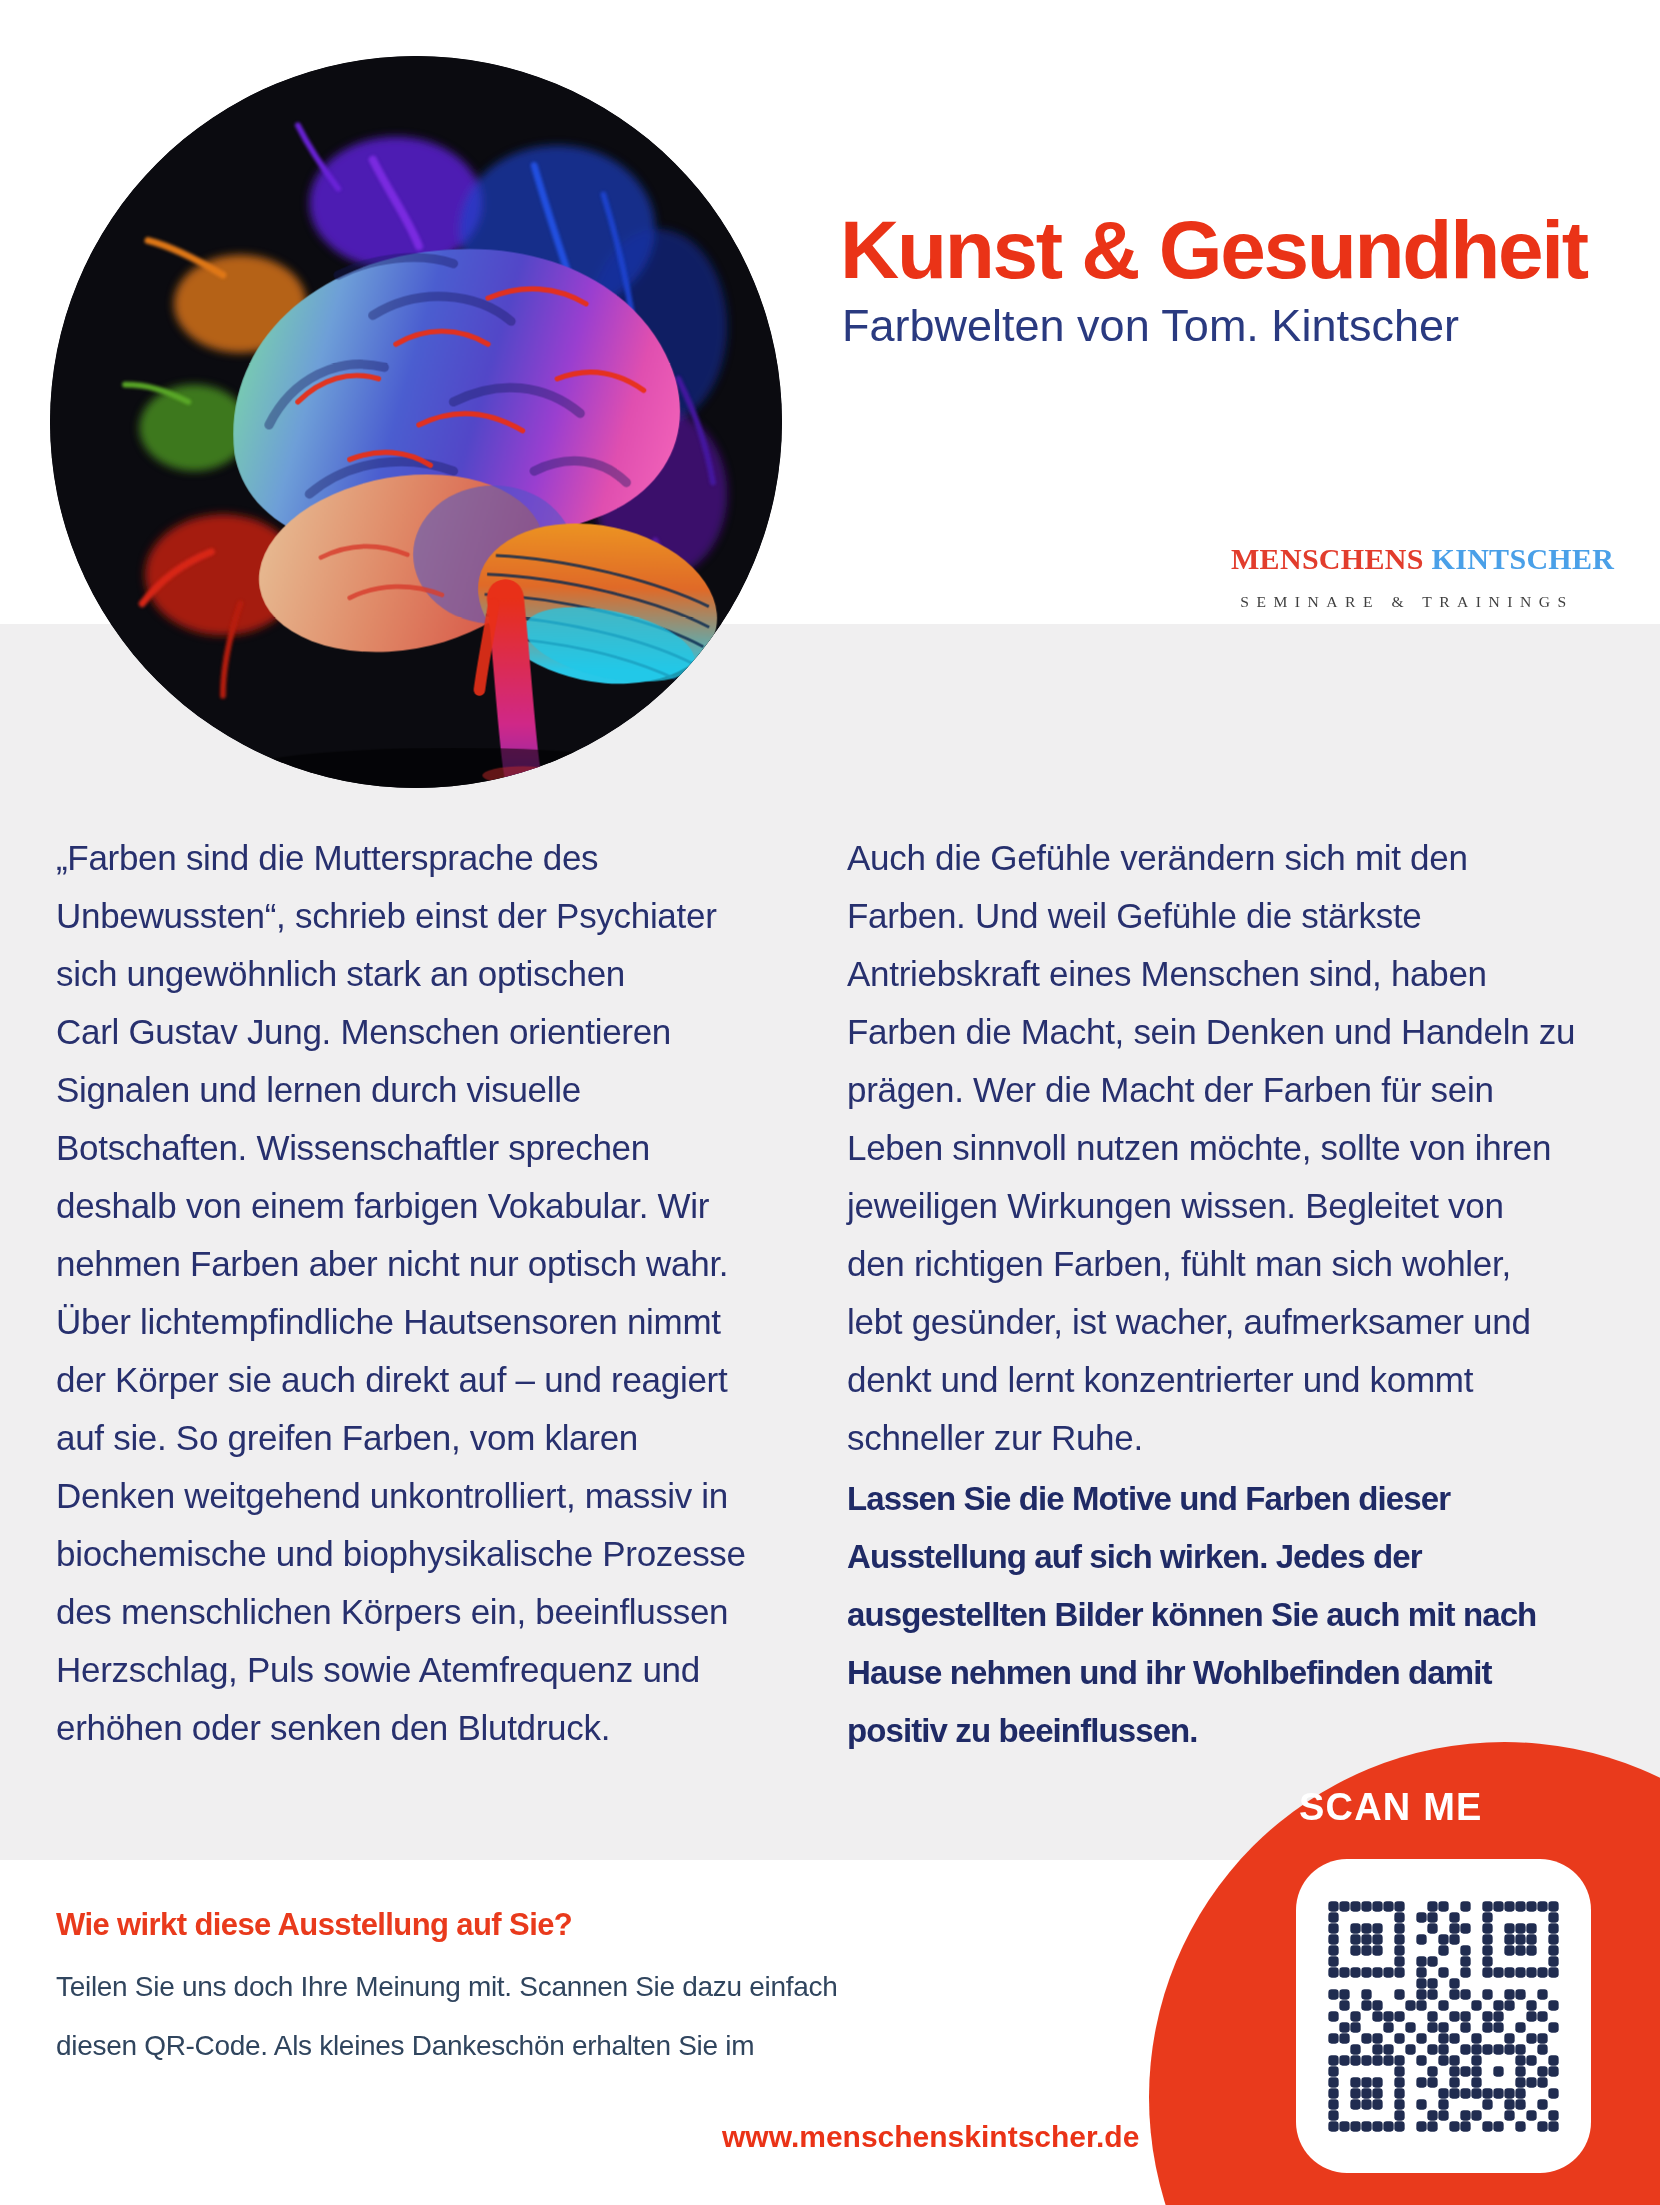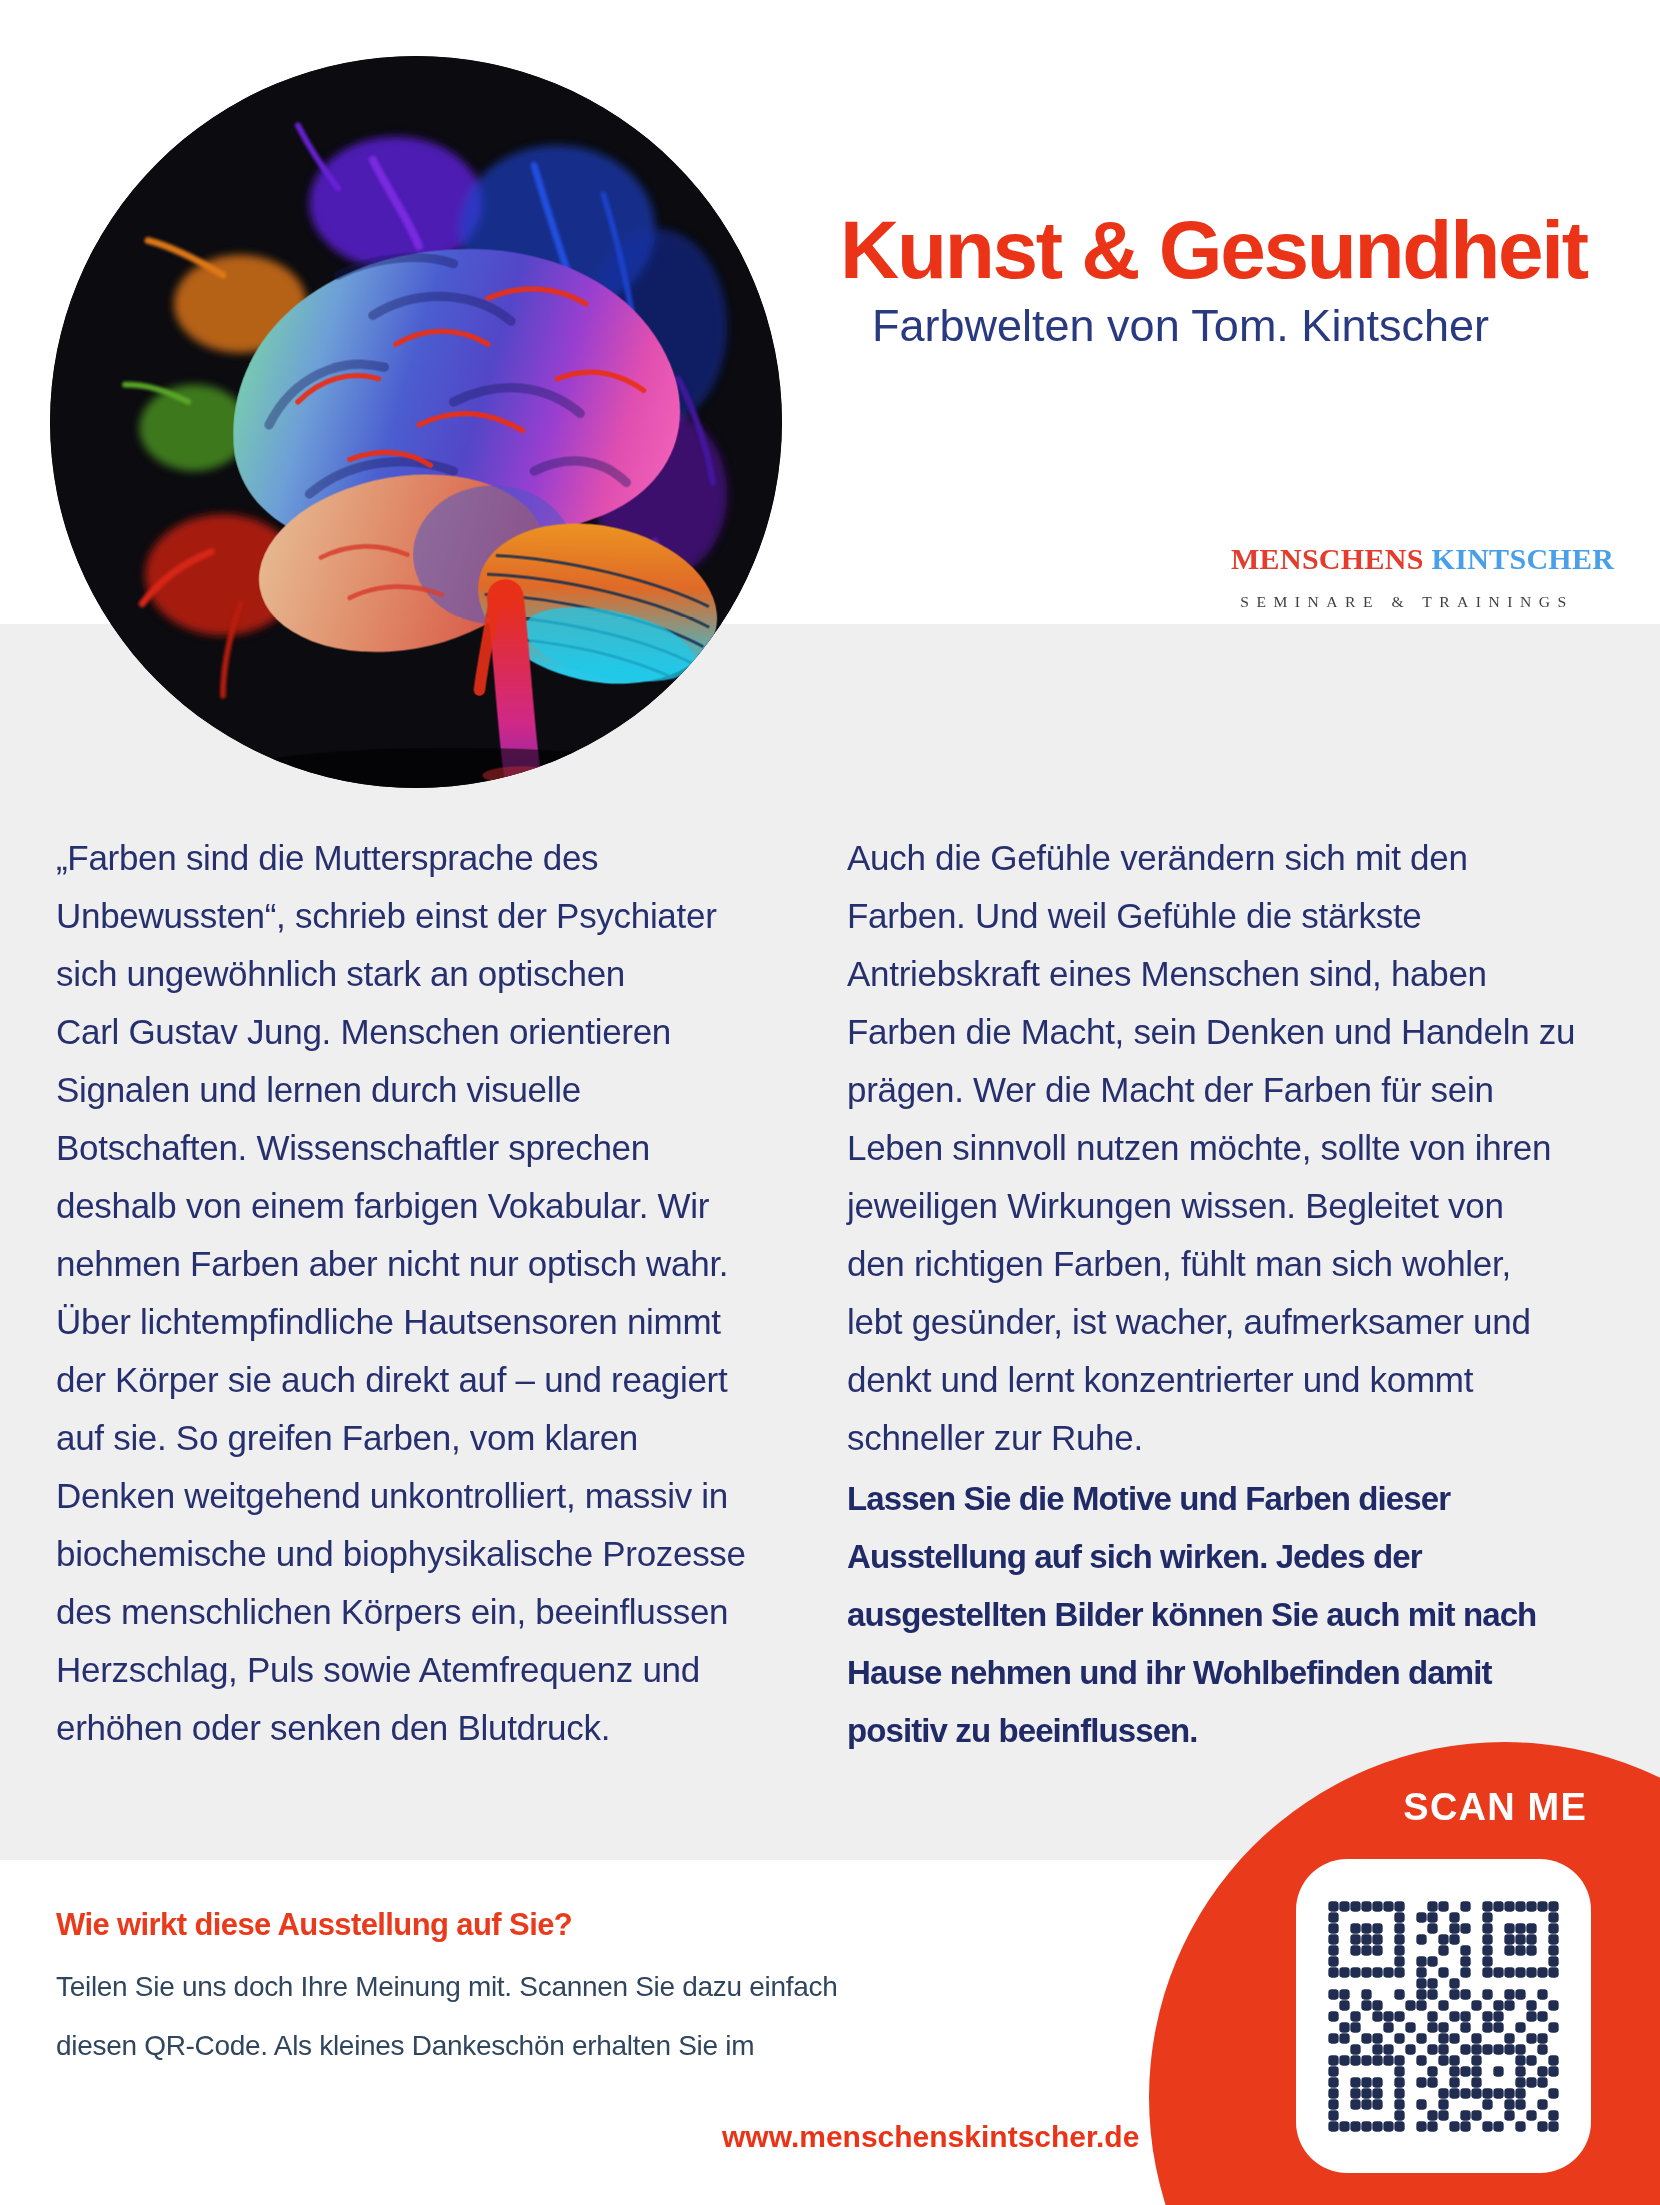--- a/index.html
+++ b/index.html
@@ -14,21 +14,21 @@
   }
   .gray-band{position:absolute; left:0; right:0; top:624px; height:1236px; background:var(--gray_band);}
   
   .brain-circle{position:absolute; left:50px; top:56px; width:732px; height:732px;
     border-radius:50%; overflow:hidden; background:#0b0b10;}
   .brain-circle svg{display:block; width:100%; height:100%;}
   
   .title{position:absolute; left:840px; top:203px; font-size:82px; font-weight:bold;
     letter-spacing:-2.3px; color:var(--title_red); white-space:nowrap;}
   .subtitle{position:absolute; left:842px; top:300px; font-size:45px; font-weight:normal;
-    color:var(--subtitle_navy); white-space:nowrap;margin-left:30px;}
+    color:var(--subtitle_navy); white-space:nowrap;}
   
   .logo{position:absolute; left:1231px; top:542px; width:352px; text-align:center;font-family:Liberation Serif, serif;}
   .logo-main{font-size:30px; font-weight:bold; letter-spacing:0.3px; white-space:nowrap;}
   .logo-main .p1{color:var(--logo_red);}
   .logo-main .p2{color:var(--logo_blue);}
   .logo-tagline{margin-top:17px; font-size:15.6px; letter-spacing:7.5px; color:var(--logo_gray); white-space:nowrap;}
   
   .col{position:absolute; top:829px; font-size:35px; line-height:58px; letter-spacing:-0.3px;
     color:var(--navy_text); white-space:nowrap;}
   .col-left{left:56px; width:755px;}
@@ -38,21 +38,21 @@
   
   .footer-heading{position:absolute; left:56px; top:1907px; font-size:31px; font-weight:bold;
     letter-spacing:-0.6px; color:var(--accent_red); white-space:nowrap;}
   .footer-body{position:absolute; left:56px; top:1957px; font-size:28px; line-height:59px;
     letter-spacing:-0.3px; color:var(--footer_text); white-space:nowrap;}
   .website{position:absolute; left:722px; top:2120px; font-size:30px; font-weight:bold;
     color:var(--title_red); white-space:nowrap; text-decoration:none; cursor:pointer;}
   
   .red-circle{position:absolute; left:1149px; top:1742px; width:711px; height:711px;
     border-radius:50%; background:var(--accent_red);}
-  .scan-label{position:absolute; left:1299px; top:1786px; width:288px; text-align:right;
+  .scan-label{position:absolute; left:1299px; top:1786px; width:288px; text-align:left;
     font-size:38px; font-weight:bold; letter-spacing:1.2px; color:var(--white); white-space:nowrap;}
   .qr-card{position:absolute; left:1296px; top:1859px; width:295px; height:314px;
     background:var(--white); border-radius:51px; display:flex; align-items:center; justify-content:center;}
   .qr-card svg{width:231px; height:231px; display:block;}
 </style>
 </head>
 <body>
 
 <div class="page">
 

